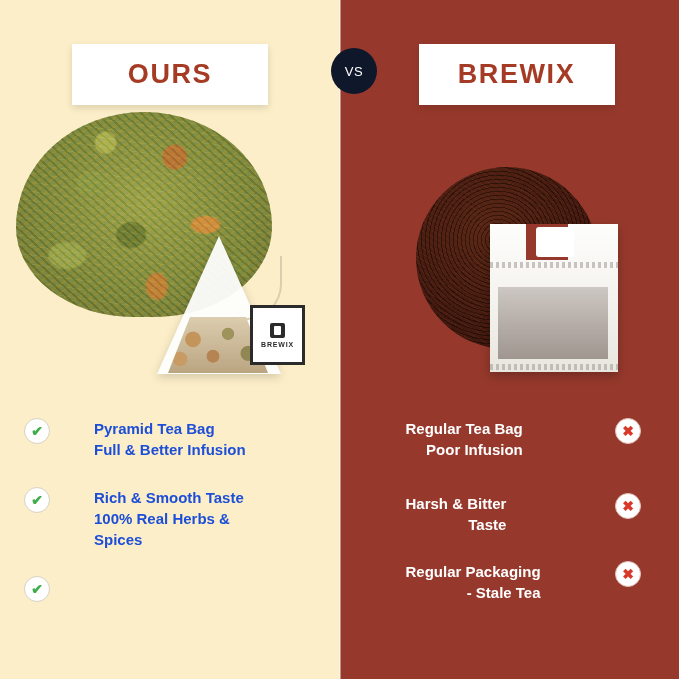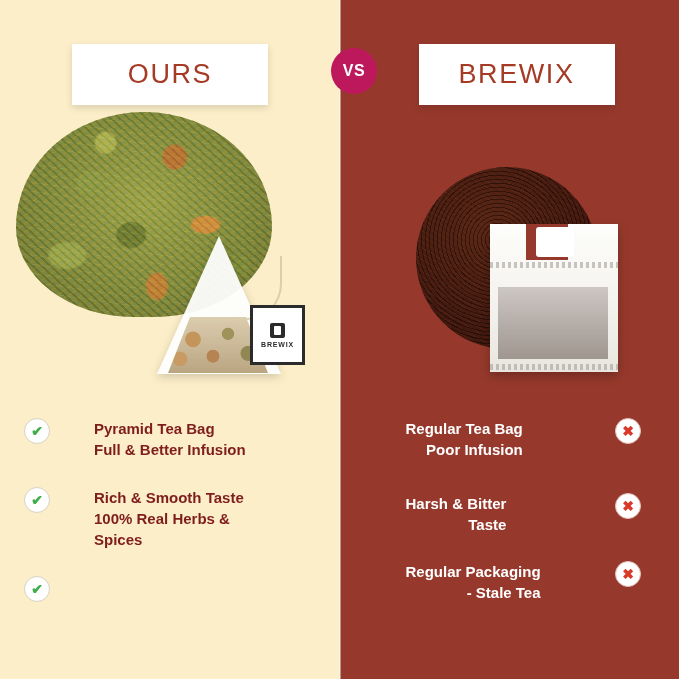--- a/index.html
+++ b/index.html
@@ -45,41 +45,41 @@
     left: 72px;
     width: 196px;
     height: 61px;
   }
   .header-plate.right {
     left: 79px;
     width: 196px;
     height: 61px;
   }
   .header-text {
-    font-weight: normal;
+    font-weight: bold;
     font-size: 27px;
     letter-spacing: 1.6px;
     color: #a53b24;
   }
 
   
   .vs-badge {
     position: absolute;
     left: 331px;
     top: 48px;
     width: 46px;
     height: 46px;
     border-radius: 50%;
-    background: #be185d;
+    background: #0f172a;
     color: #ffffff;
     display: flex;
     align-items: center;
     justify-content: center;
-    font-weight: bold;
-    font-size: 16px;
+    font-weight: normal;
+    font-size: 13px;
     letter-spacing: 0.5px;
     z-index: 10;
   }
 
   
   .divider {
     position: absolute;
     left: 339px;
     top: 0;
     width: 2px;
@@ -310,21 +310,21 @@
     border: 1px solid #e3bdb6;
     color: #d9392a;
   }
   .feature-text {
     font-size: 15px;
     line-height: 1.42;
     font-weight: bold;
   }
   .features.left .feature-text {
     margin-left: 44px;
-    color: #7f1d1d;
+    color: #1d4ed8;
     max-width: 215px;
   }
   .features.right .feature-text {
     color: #ffffff;
     max-width: 190px;
     text-align: right;
   }
   .features.right .feature-row.r1 { margin-bottom: 32px; }
   .features.right .feature-row.r2 { }
 </style>

